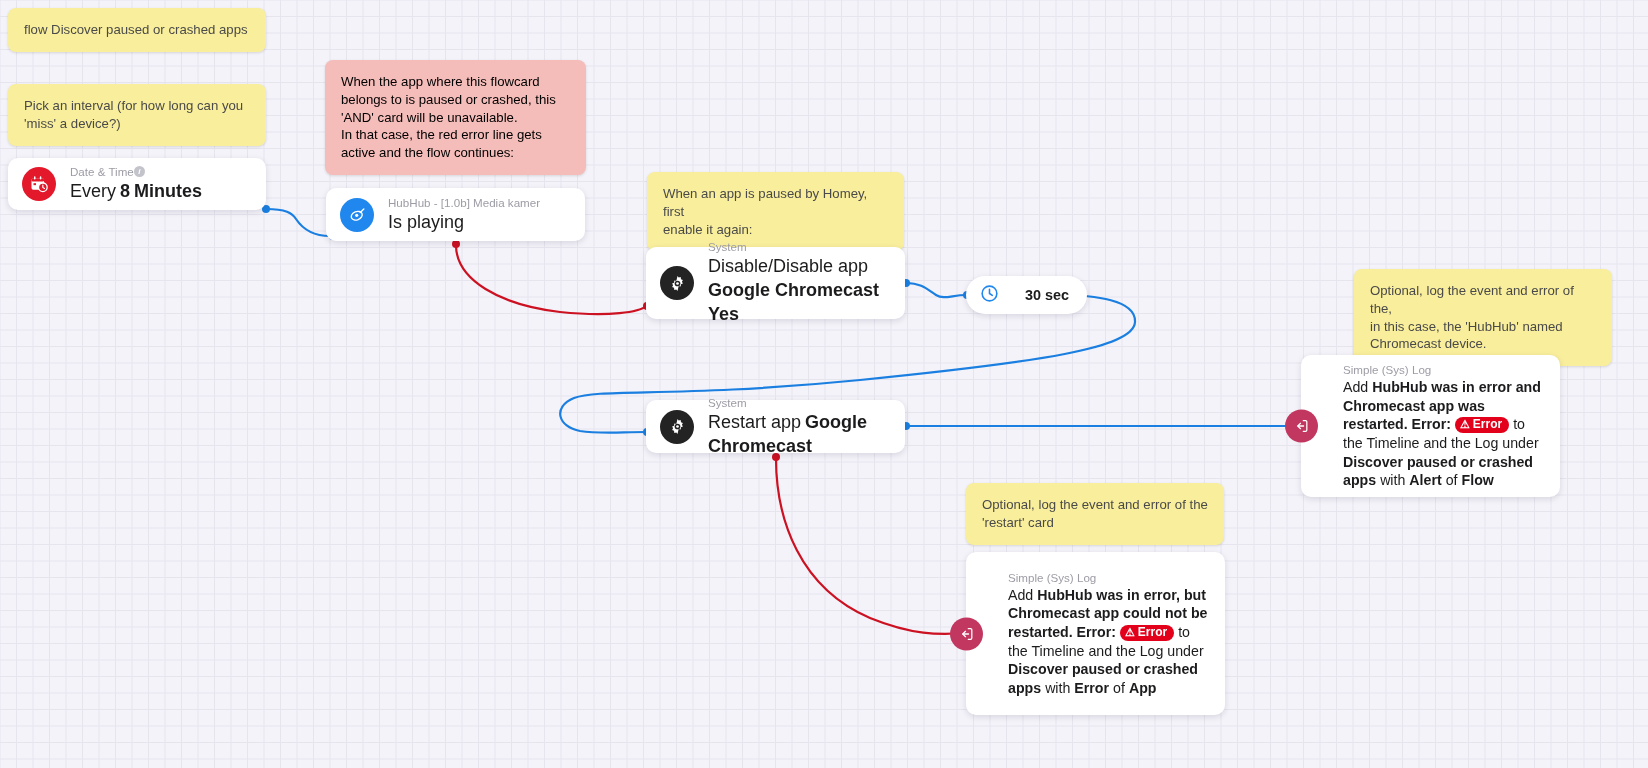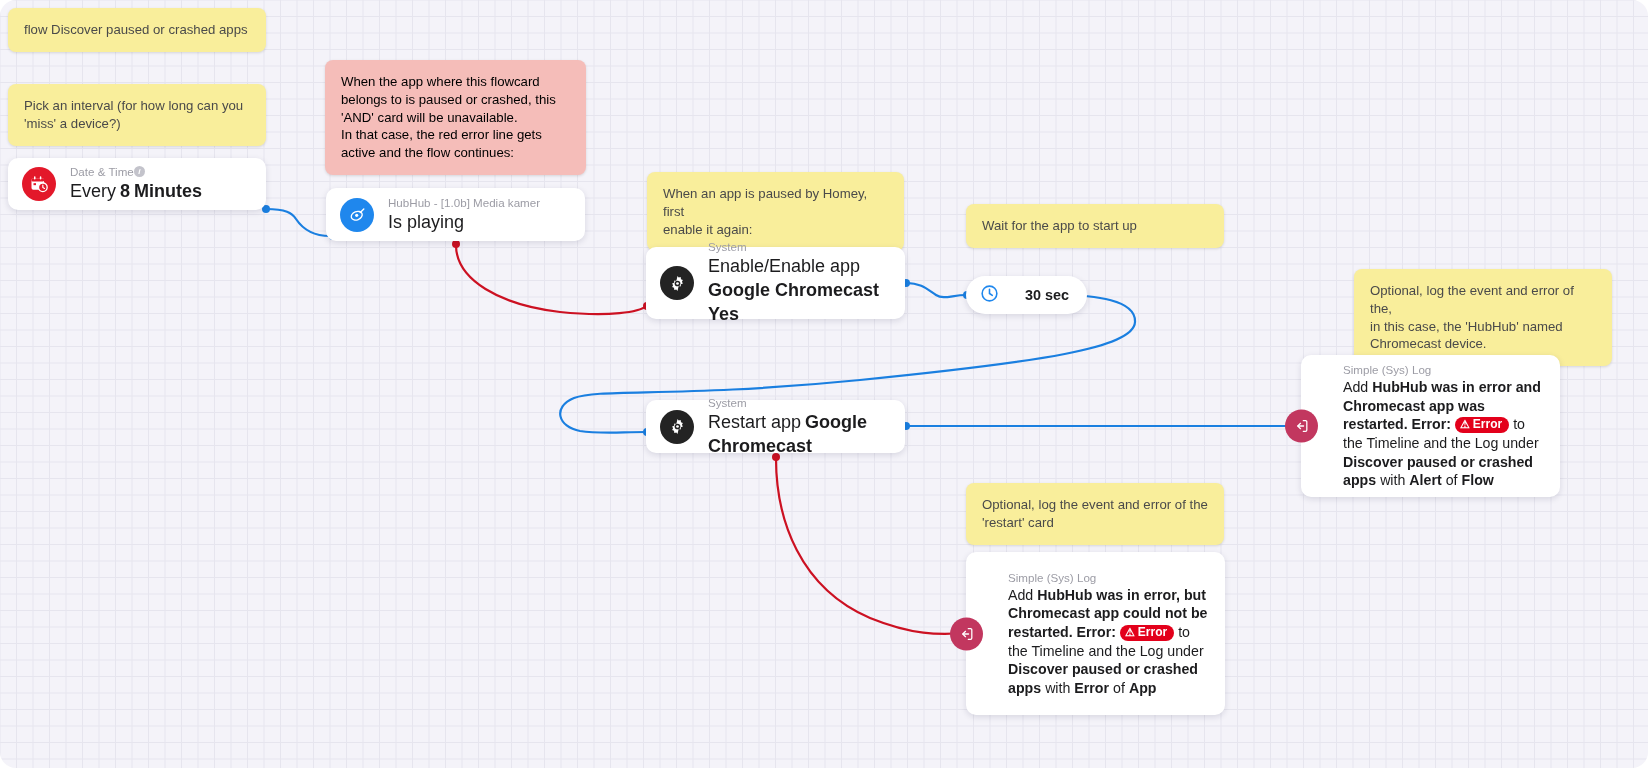--- a/index.html
+++ b/index.html
@@ -10,21 +10,20 @@
   }
   #canvas {
     position: relative;
     width: 1648px; height: 768px;
     background-color: #f4f3f9;
     background-image:
       linear-gradient(to right, #e6e5ee 1px, transparent 1px),
       linear-gradient(to bottom, #e6e5ee 1px, transparent 1px);
     background-size: 16.5px 16.5px;
     background-position: -0.5px -0.5px;
-    border-radius: 16px;
   }
   #wires { position:absolute; left:0; top:0; width:1648px; height:768px; pointer-events:none; }
 
   
   .note {
     position: absolute;
     border-radius: 8px;
     padding: 13px 16px;
     font-size: 13.2px;
     line-height: 1.35;
@@ -145,21 +144,20 @@
   <div class="note yellow" style="left:8px;  top:8px;   width:258px;">flow Discover paused or crashed apps</div>
   <div class="note yellow" style="left:8px;  top:84px;  width:258px;">Pick an interval (for how long can you
 'miss' a device?)</div>
   <div class="note pink" style="left:325px;top:60px;  width:261px;">When the app where this flowcard
 belongs to is paused or crashed, this
 'AND' card will be unavailable.
 In that case, the red error line gets
 active and the flow continues:</div>
   <div class="note yellow" style="left:647px;top:172px; width:257px;">When an app is paused by Homey, first
 enable it again:</div>
-  <div class="note yellow" style="left:966px;top:204px; width:258px;">Wait for the app to start up</div>
   <div class="note yellow" style="left:1354px;top:269px;width:258px;">Optional, log the event and error of the,
 in this case, the 'HubHub' named
 Chromecast device.</div>
   <div class="note yellow" style="left:966px;top:483px; width:258px;">Optional, log the event and error of the
 'restart' card</div>
 
   <div class="card" style="left:8px; top:158px; width:258px; height:52px;">
     <div class="badge b-red">
       <svg width="20" height="20" viewBox="0 0 24 24" fill="none">
         <rect x="3" y="5" width="15" height="14" rx="2.2" fill="#fff"></rect>
@@ -198,21 +196,21 @@
     <div class="badge b-dark">
       <svg width="19" height="19" viewBox="0 0 24 24" fill="#fff">
         <path d="M12 8.2a3.8 3.8 0 100 7.6 3.8 3.8 0 000-7.6zm0 5.6a1.8 1.8 0 110-3.6 1.8 1.8 0 010 3.6z"></path>
         <path d="M12 2.4l1.5 2.1 2.5-.6.4 2.6 2.4 1-1.2 2.3 1.2 2.3-2.4 1-.4 2.6-2.5-.6L12 21.6l-1.5-2.1-2.5.6-.4-2.6-2.4-1 1.2-2.3-1.2-2.3 2.4-1 .4-2.6 2.5.6z" fill="#fff"></path>
         <circle cx="12" cy="12" r="3.6" fill="#232323"></circle>
         <circle cx="12" cy="12" r="1.7" fill="#fff"></circle>
       </svg>
     </div>
     <div class="body">
       <div class="owner">System</div>
-      <div class="title"><span>Enable/Enable app</span><span class="sp"></span><b><span>Google</span> <span>Chromecast</span></b><span class="sp"></span><b>Yes</b></div>
+      <div class="title"><span>Disable/Disable app</span><span class="sp"></span><b><span>Google</span> <span>Chromecast</span></b><span class="sp"></span><b>Yes</b></div>
     </div>
   </div>
 
   <div class="pill" style="left:966px; top:276px;">
     <span>
       <svg width="21" height="21" viewBox="0 0 24 24" fill="none">
         <circle cx="12" cy="12" r="8.4" stroke="#1f87ed" stroke-width="1.8"></circle>
         <path d="M12 7.2V12l3.2 2.2" stroke="#1f87ed" stroke-width="1.8" stroke-linecap="round"></path>
       </svg>
     </span>

